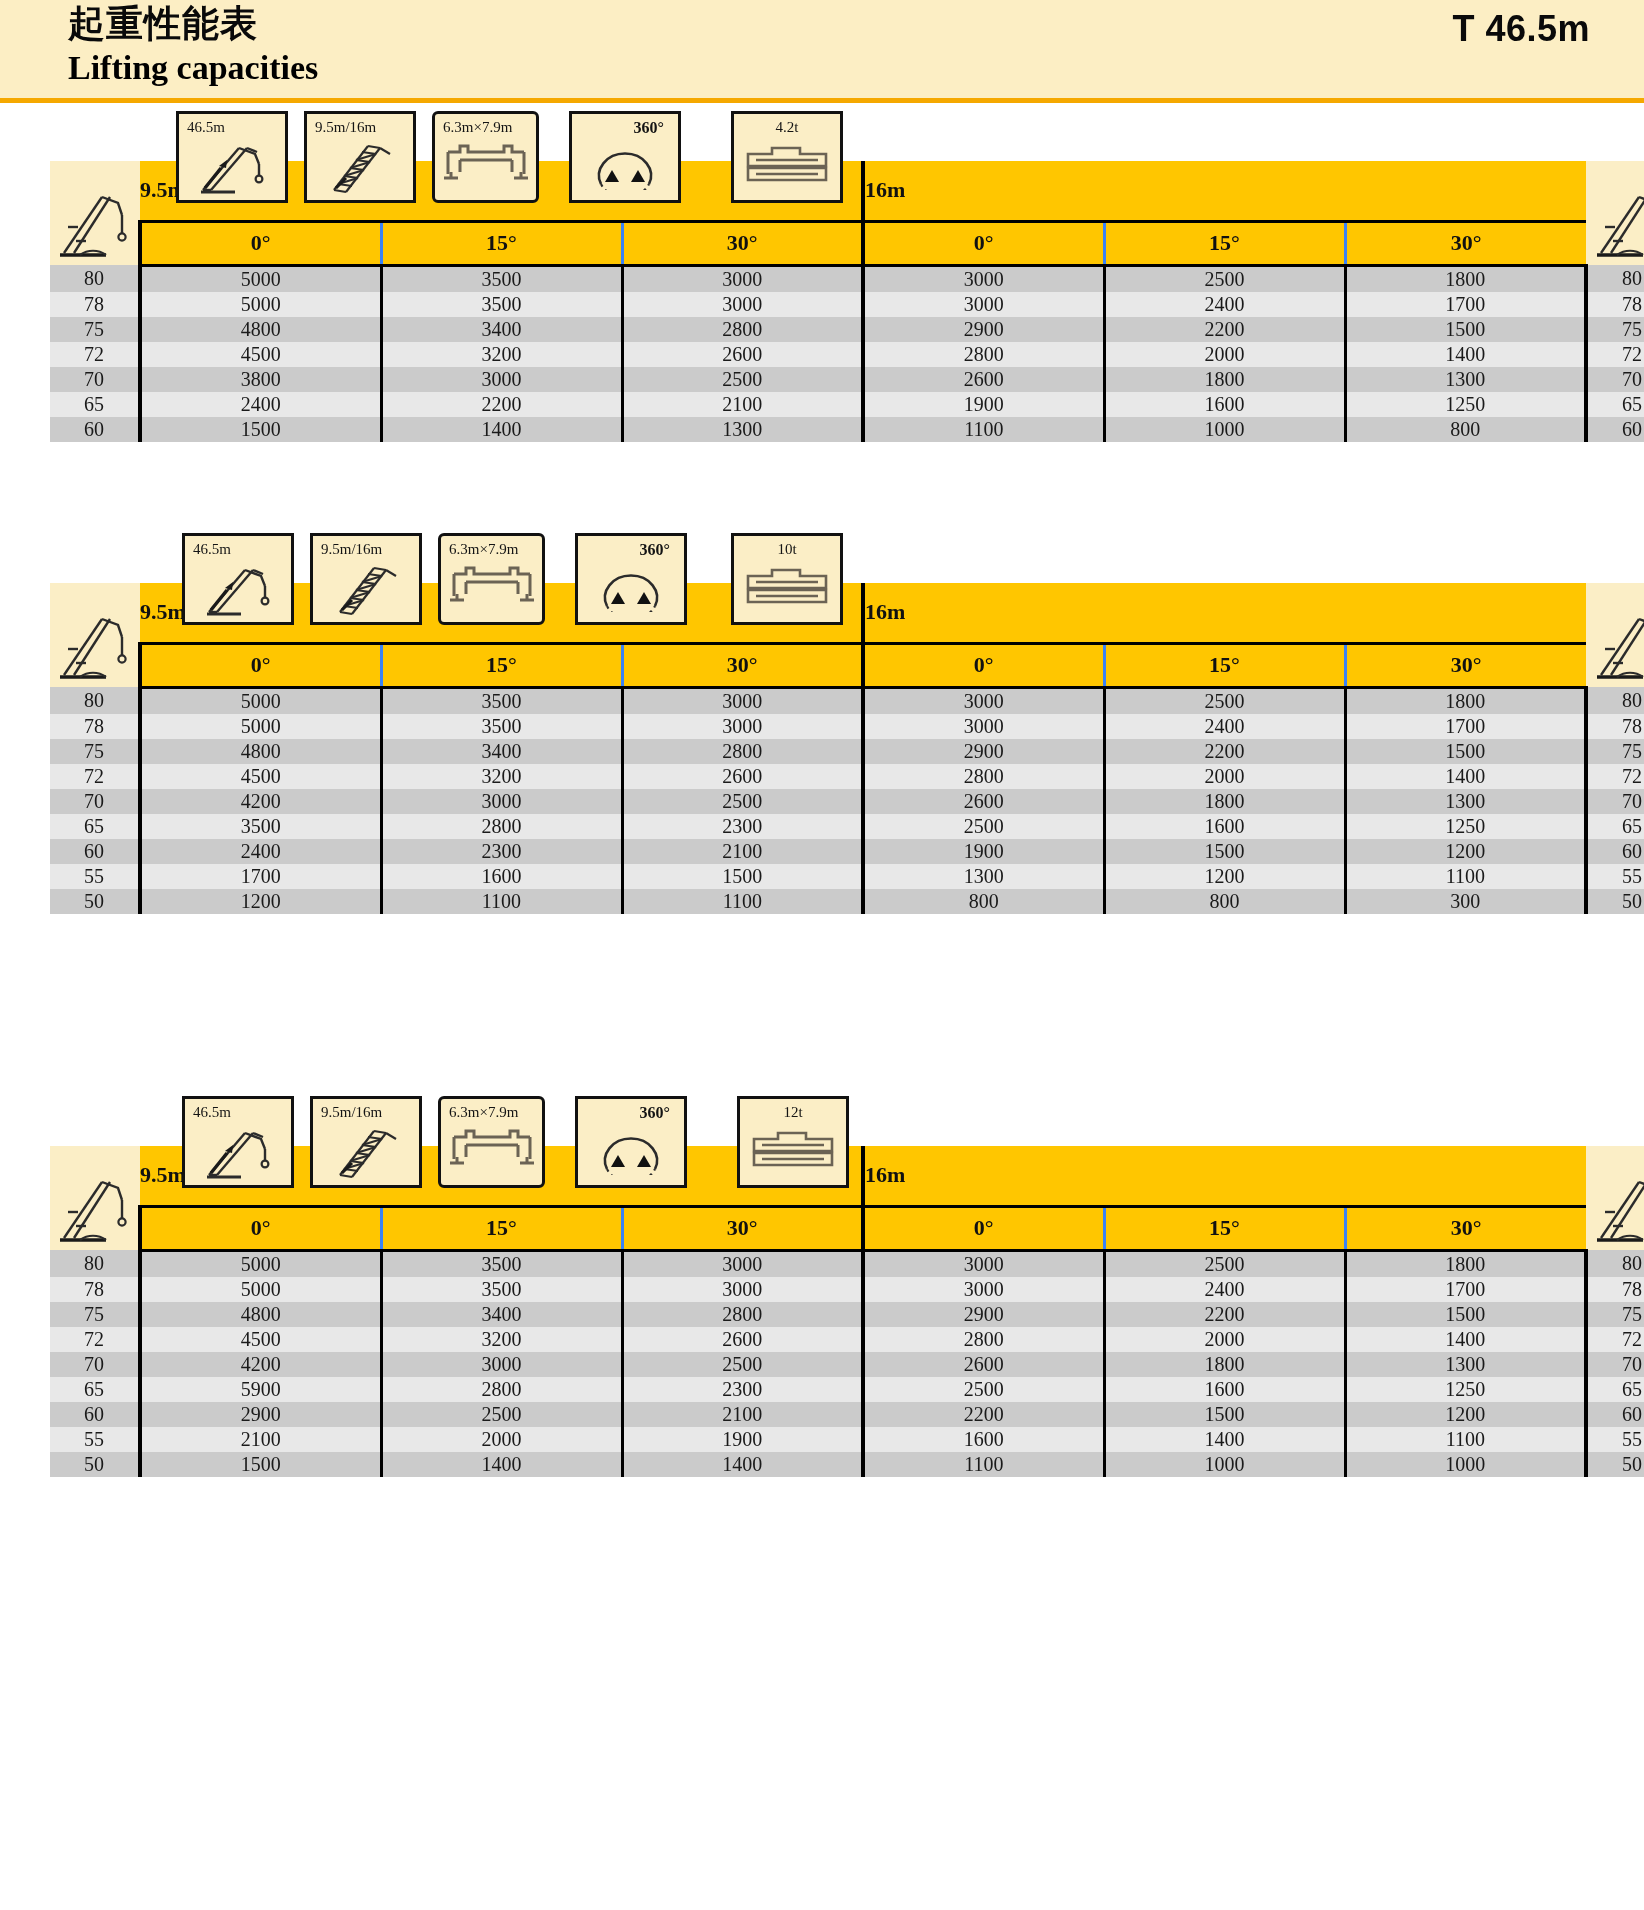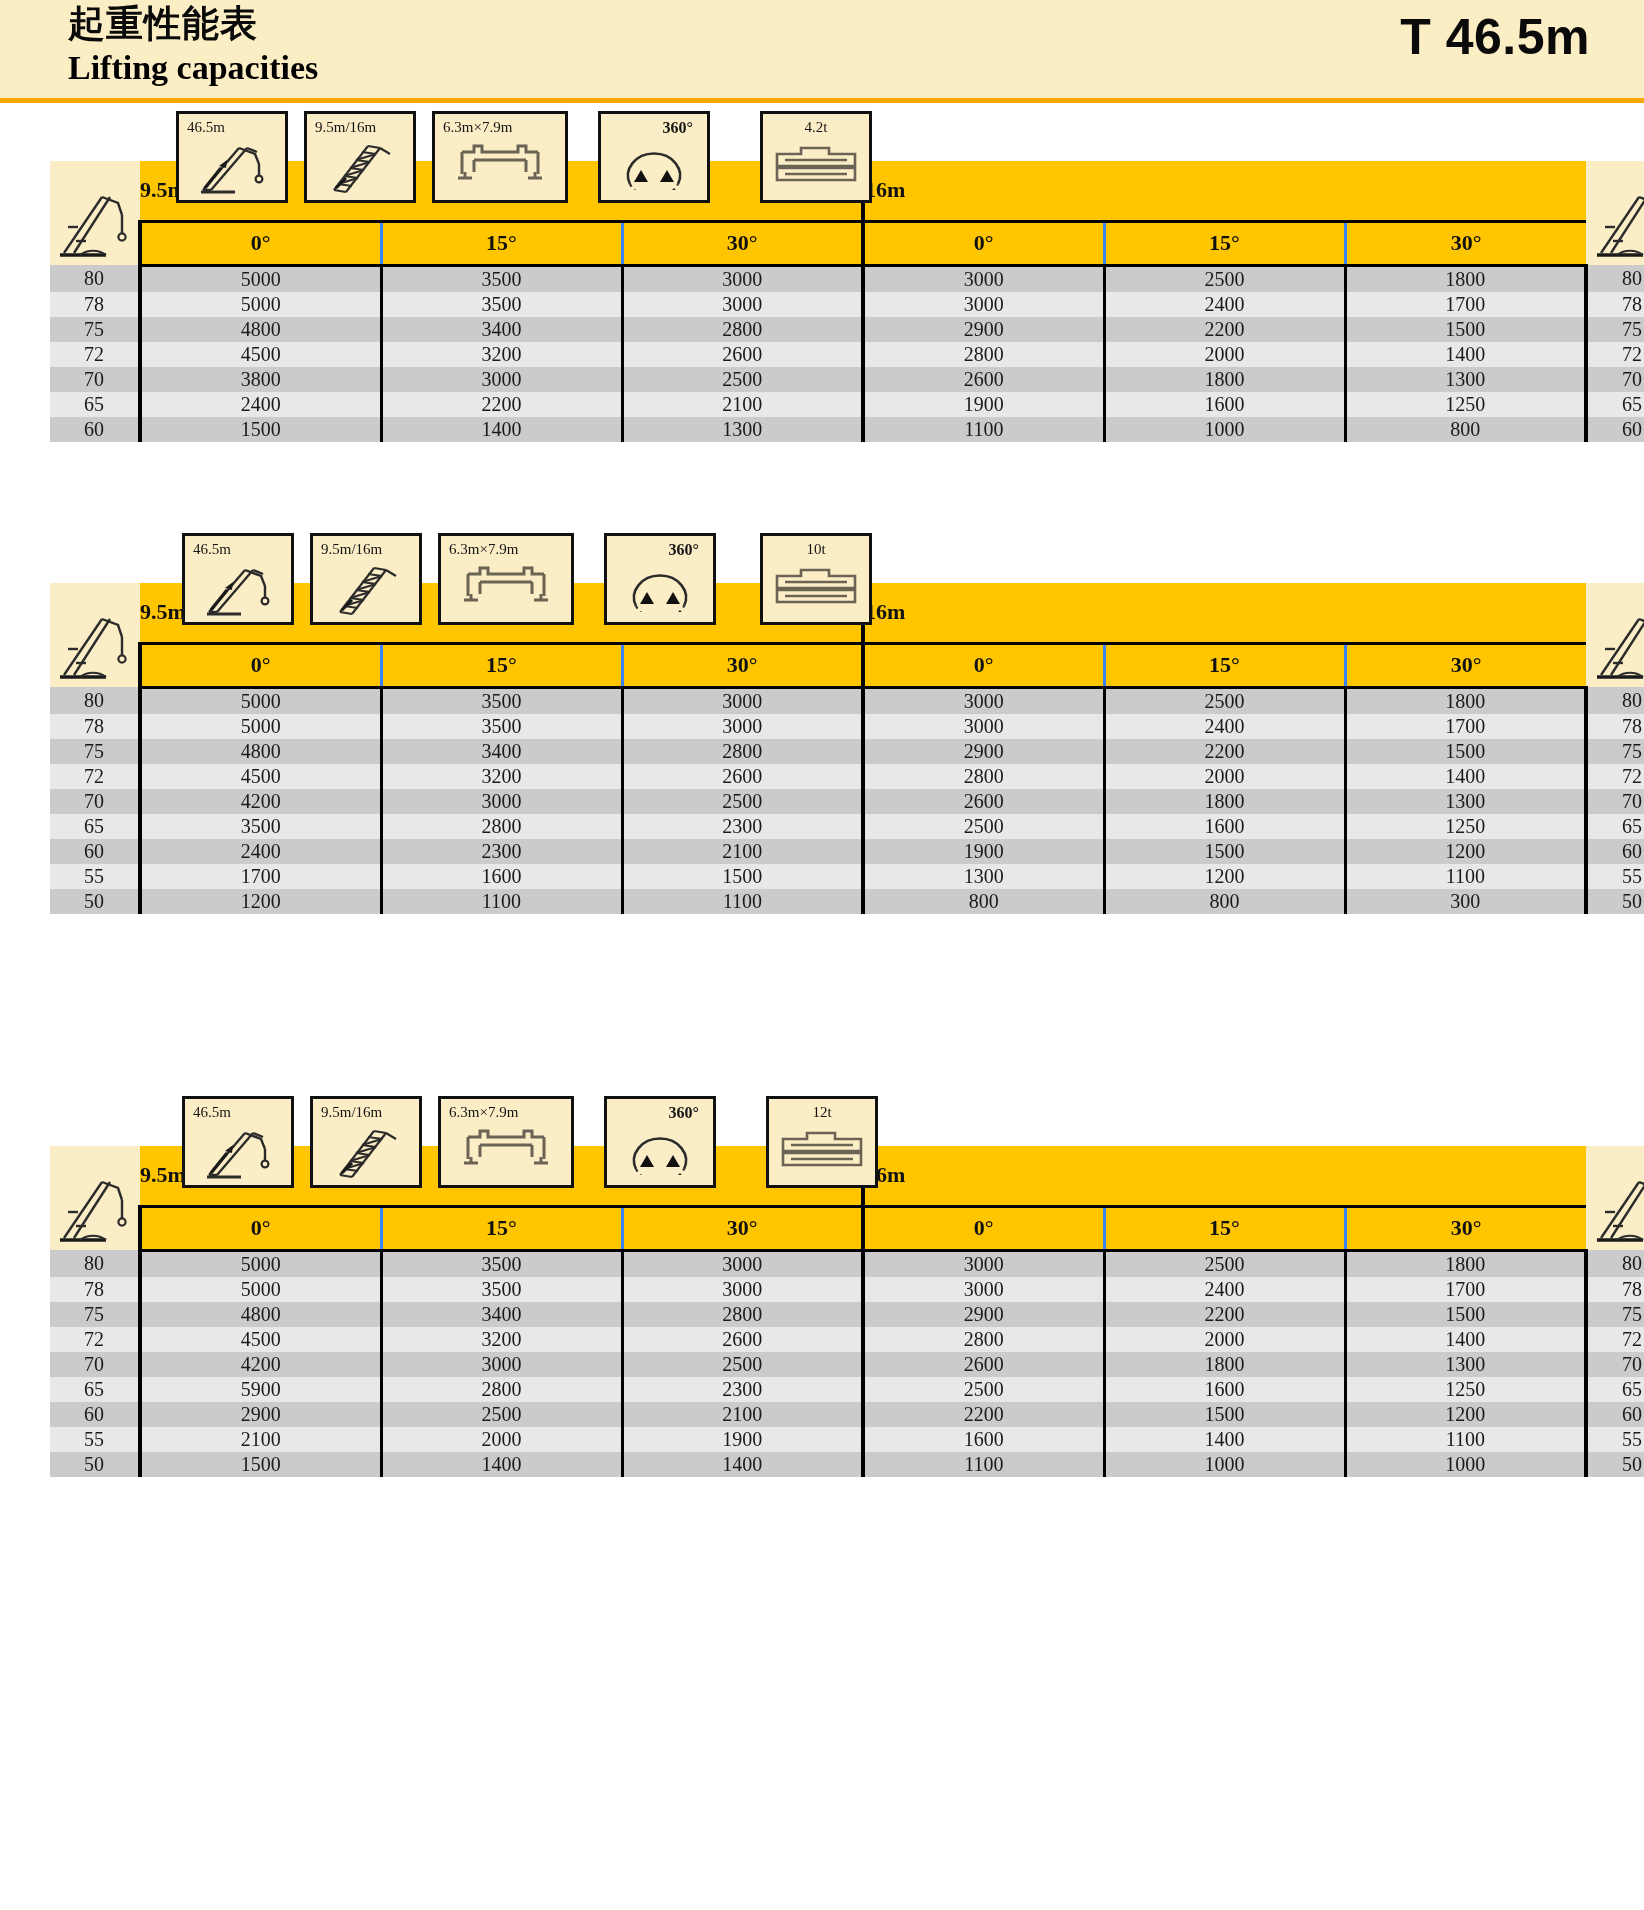--- a/index.html
+++ b/index.html
@@ -44,21 +44,21 @@
     font-weight: bold;
     font-size: 34px;
     color: #000000;
     line-height: 40px;
   }
   .title-right {
     position: absolute;
     right: 54px; top: 8px;
     font-family: "Liberation Sans", "DejaVu Sans", sans-serif;
     font-weight: bold;
-    font-size: 50px;
+    font-size: 36px;
     color: #0a0a0a;
     letter-spacing: 0.5px;
   }
 
   
   .block { position: absolute; left: 0; width: 1644px; }
 
   
   .icon-strip {
     position: absolute;
@@ -69,21 +69,21 @@
     gap: 16px;
     z-index: 5;
   }
   .icon-box {
     width: 112px; height: 92px;
     background: #fbeec6;
     border: 3px solid #111111;
     position: relative;
     overflow: hidden;
   }
-  .icon-box.wide { width: 136px; }
+  .icon-box.wide { width: 107px; border-radius: 6px; }
   .icon-label {
     position: absolute;
     left: 0; right: 0; top: 5px;
     text-align: center;
     font-size: 15px;
     font-family: "Liberation Serif", "DejaVu Serif", serif;
     color: #141414;
     white-space: nowrap;
   }
   .icon-label.left { text-align: left; padding-left: 8px; }

